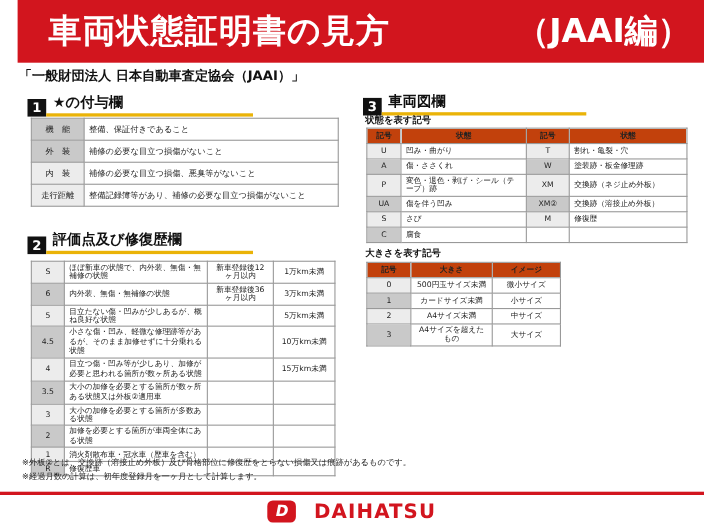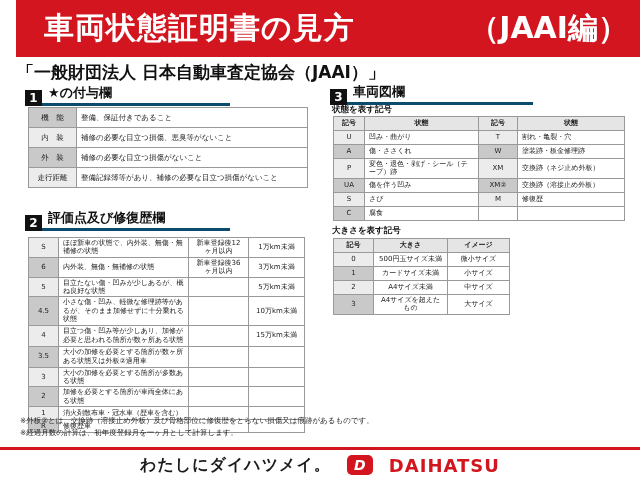--- a/index.html
+++ b/index.html
@@ -12,47 +12,47 @@
   .header-band {
     position:absolute; top:0; left:16px; width:640px; height:57px;
     background:#d2151e; color:#fff; box-sizing:border-box;
     display:flex; align-items:center; justify-content:space-between;
     padding:0 28px; font-weight:bold;
   }
   .header-band .title { font-size:30px; letter-spacing:1px; }
   .header-band .edition { font-size:30px;margin-left:42px; }
   .org-line {
     position:absolute; top:61px; left:17px;
-    font-size:17px; font-weight:bold; color:#111;
+    font-size:12px; font-weight:bold; color:#111;
   }
   
   .section-header { position:absolute; display:flex; align-items:flex-end; }
   .badge {
     width:17px; height:16px; background:#111; color:#fff;
     font-weight:bold; font-size:12px; line-height:16px; text-align:center;
     flex:0 0 auto;
   }
   .sec-title {
     font-weight:bold; font-size:13px; color:#111;
-    border-bottom:3px solid #0c4a6e; padding:0 4px 1px 6px;
+    border-bottom:3px solid #eab308; padding:0 4px 1px 6px;
     box-sizing:border-box;
   }
   .w-left  { width:188px; }
   .w-right { width:186px; }
   
   table {
     position:absolute; border-collapse:collapse; table-layout:fixed;
     background:#fff; border:1px solid #555;
   }
   td {
     border:1px solid #999; font-size:7.5px; line-height:1.2;
     padding:1px 4px; overflow:hidden; color:#222;
   }
   td.c { text-align:center; }
-  td.hd { background:#e5e5e5; font-weight:bold; text-align:center; }
+  td.hd { background:#c2410c; font-weight:bold; text-align:center; }
   td.g  { background:#c9c9c9; }
   td.lg { background:#ececec; }
   .t1 td { height:17px; }
   .t2 td { height:10px; font-size:7px; }
   .t2 tr.tall td { height:18px; }
   .t3 td, .t4 td { height:11px; font-size:7px; }
   .mini-label {
     position:absolute; font-size:8.5px; font-weight:bold; color:#111;
   }
   
@@ -94,26 +94,26 @@
   <colgroup>
       <col style="width:48px">
       <col>
     </colgroup>
   <tbody>
     <tr>
       <td class="c g">機　能</td>
       <td>整備、保証付きであること</td>
     </tr>
     <tr>
+      <td class="c g">外　装</td>
+      <td>補修の必要な目立つ損傷がないこと</td>
+    </tr>
+    <tr>
       <td class="c lg">内　装</td>
       <td>補修の必要な目立つ損傷、悪臭等がないこと</td>
-    </tr>
-    <tr>
-      <td class="c g">外　装</td>
-      <td>補修の必要な目立つ損傷がないこと</td>
     </tr>
     <tr>
       <td class="c lg">走行距離</td>
       <td>整備記録簿等があり、補修の必要な目立つ損傷がないこと</td>
     </tr>
   </tbody>
 </table>
 
 <div class="section-header" style="left:25px; top:209px;">
   <span class="badge">2</span>
@@ -289,16 +289,15 @@
 </table>
 
 <div class="footnotes">
   <div>※外板②とは、交換跡（溶接止め外板）及び骨格部位に修復歴をとらない損傷又は痕跡があるものです。</div>
   <div>※経過月数の計算は、初年度登録月を一ヶ月として計算します。</div>
 </div>
 
 <div class="red-rule"></div>
 
 <div class="footer">
-  <span class="slogan">わたしにダイハツメイ。</span>
   <span class="d-mark">D</span>
   <span class="brand">DAIHATSU</span>
 </div>
 
 </body></html>

